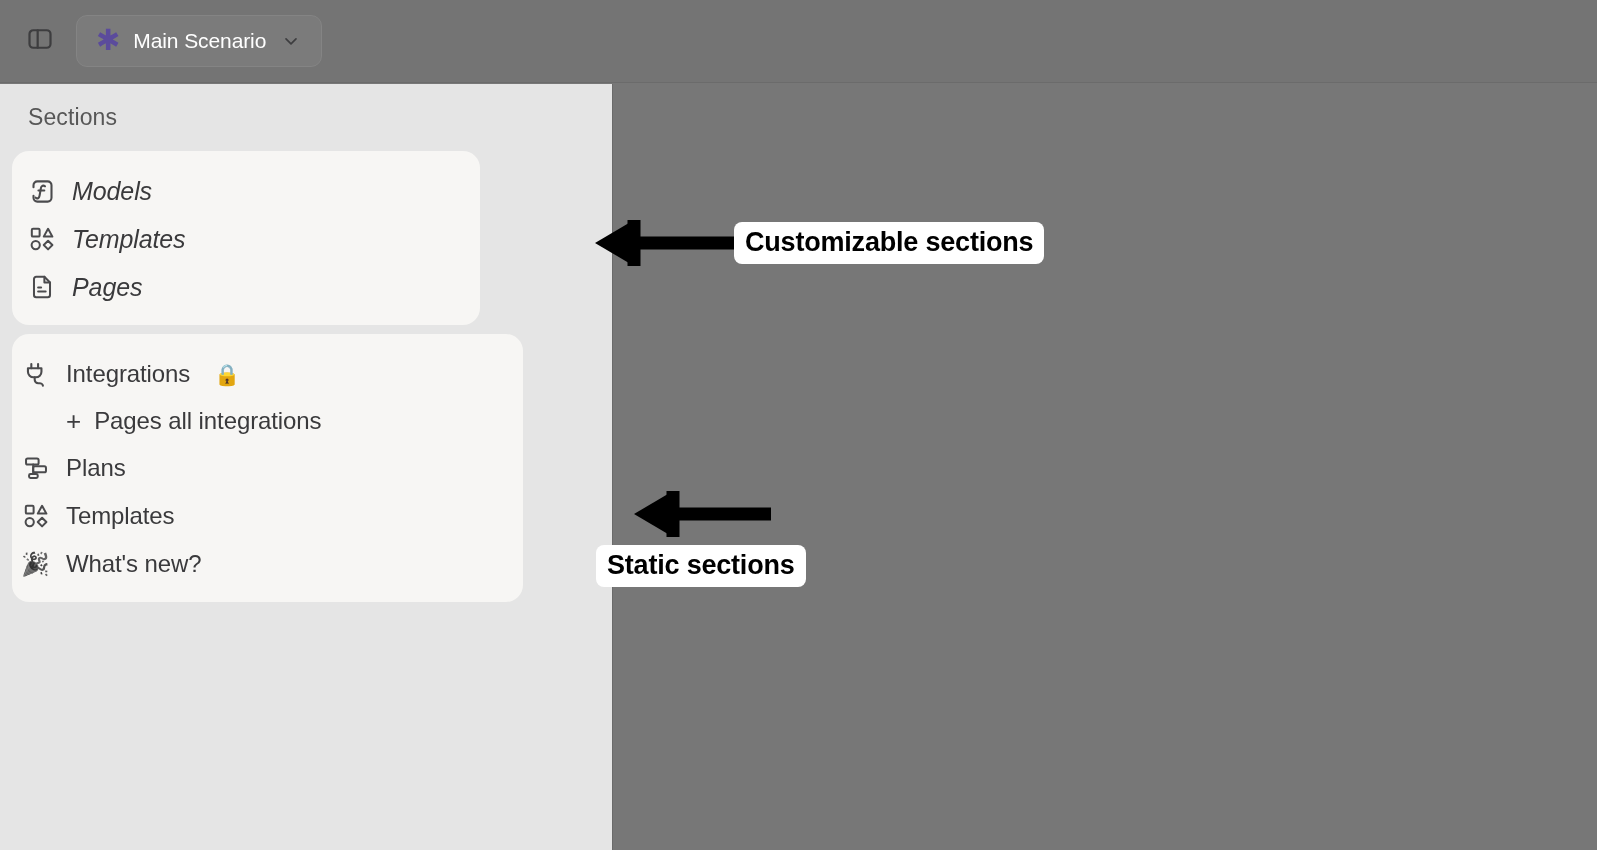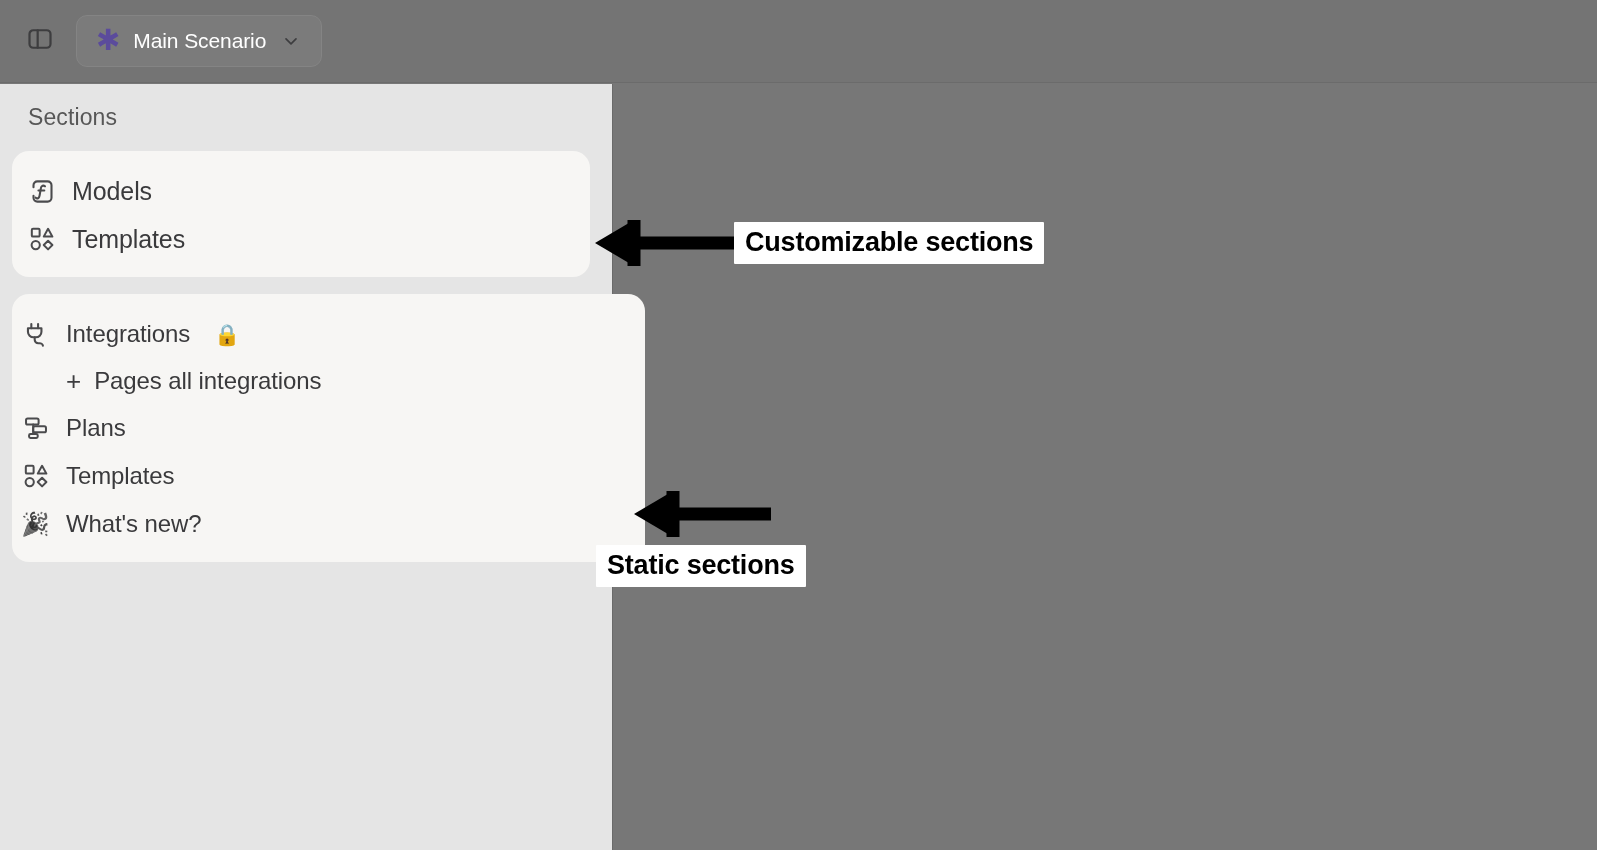--- a/index.html
+++ b/index.html
@@ -106,26 +106,27 @@
 
   
   .card {
     background: #f7f6f4;
     border-radius: 17px;
     margin-left: 12px;
     padding: 16px 0 14px 0;
   }
 
   .card.card-customizable {
-    width: 578px;
-    margin-bottom: 17px;
+    width: 468px;
+    margin-bottom: 9px;
+    font-style: italic;
   }
 
   .card.card-static {
-    width: 633px;
+    width: 511px;
   }
 
   .nav-item {
     display: flex;
     align-items: center;
     gap: 16px;
     height: 48px;
     padding-left: 16px;
     cursor: pointer;
     position: relative;
@@ -196,21 +197,21 @@
 
   .anno-arrow { flex: none; display: block; }
 
   .anno-label {
     background: #ffffff;
     color: #000000;
     font-size: 27px;
     font-weight: bold;
     letter-spacing: -0.2px;
     padding: 5px 11px 7px 11px;
-    border-radius: 1px;
+    border-radius: 8px;
     white-space: nowrap;
     line-height: 1.12;
   }
 
   #anno-customizable { left: 592px; top: 212px; }
   #anno-static      { left: 596px; top: 483px; flex-direction: column; }
 </style>
 </head>
 <body>
 
@@ -261,20 +262,31 @@
           <svg width="26" height="26" viewBox="0 0 24 24" fill="none" stroke="#4b4b4d" stroke-width="1.85" stroke-linecap="round" stroke-linejoin="round">
             <rect x="2.6" y="2.6" width="7.2" height="7.2" rx="1.1"></rect>
             <path d="M17.6 2.6 21.6 9.8h-8z"></path>
             <circle cx="6.2" cy="17.6" r="3.8"></circle>
             <path d="M17.6 13.6 21.6 17.6 17.6 21.6 13.6 17.6z"></path>
           </svg>
         </span>
         <span class="lbl">Templates</span>
       </div>
 
+      <div class="nav-item">
+        <span class="ico">
+          <svg width="26" height="26" viewBox="0 0 24 24" fill="none" stroke="#4b4b4d" stroke-width="1.85" stroke-linecap="round" stroke-linejoin="round">
+            <path d="M14.2 2.6H6.6a2 2 0 0 0-2 2v14.8a2 2 0 0 0 2 2h10.8a2 2 0 0 0 2-2V7.8z"></path>
+            <polyline points="14.2 2.6 14.2 7.8 19.4 7.8"></polyline>
+            <line x1="8.4" y1="12.4" x2="11.2" y2="12.4"></line>
+            <line x1="8.4" y1="16.2" x2="15.4" y2="16.2"></line>
+          </svg>
+        </span>
+        <span class="lbl">Pages</span>
+      </div>
 
     </div>
 
     <div class="card card-static">
 
       <div class="nav-item compact">
         <span class="ico">
           <svg width="27" height="27" viewBox="0 0 24 24" fill="none" stroke="#4b4b4d" stroke-width="1.85" stroke-linecap="round" stroke-linejoin="round">
             <line x1="7.4" y1="2.6" x2="7.4" y2="6.4"></line>
             <line x1="13.4" y1="2.6" x2="13.4" y2="6.4"></line>

